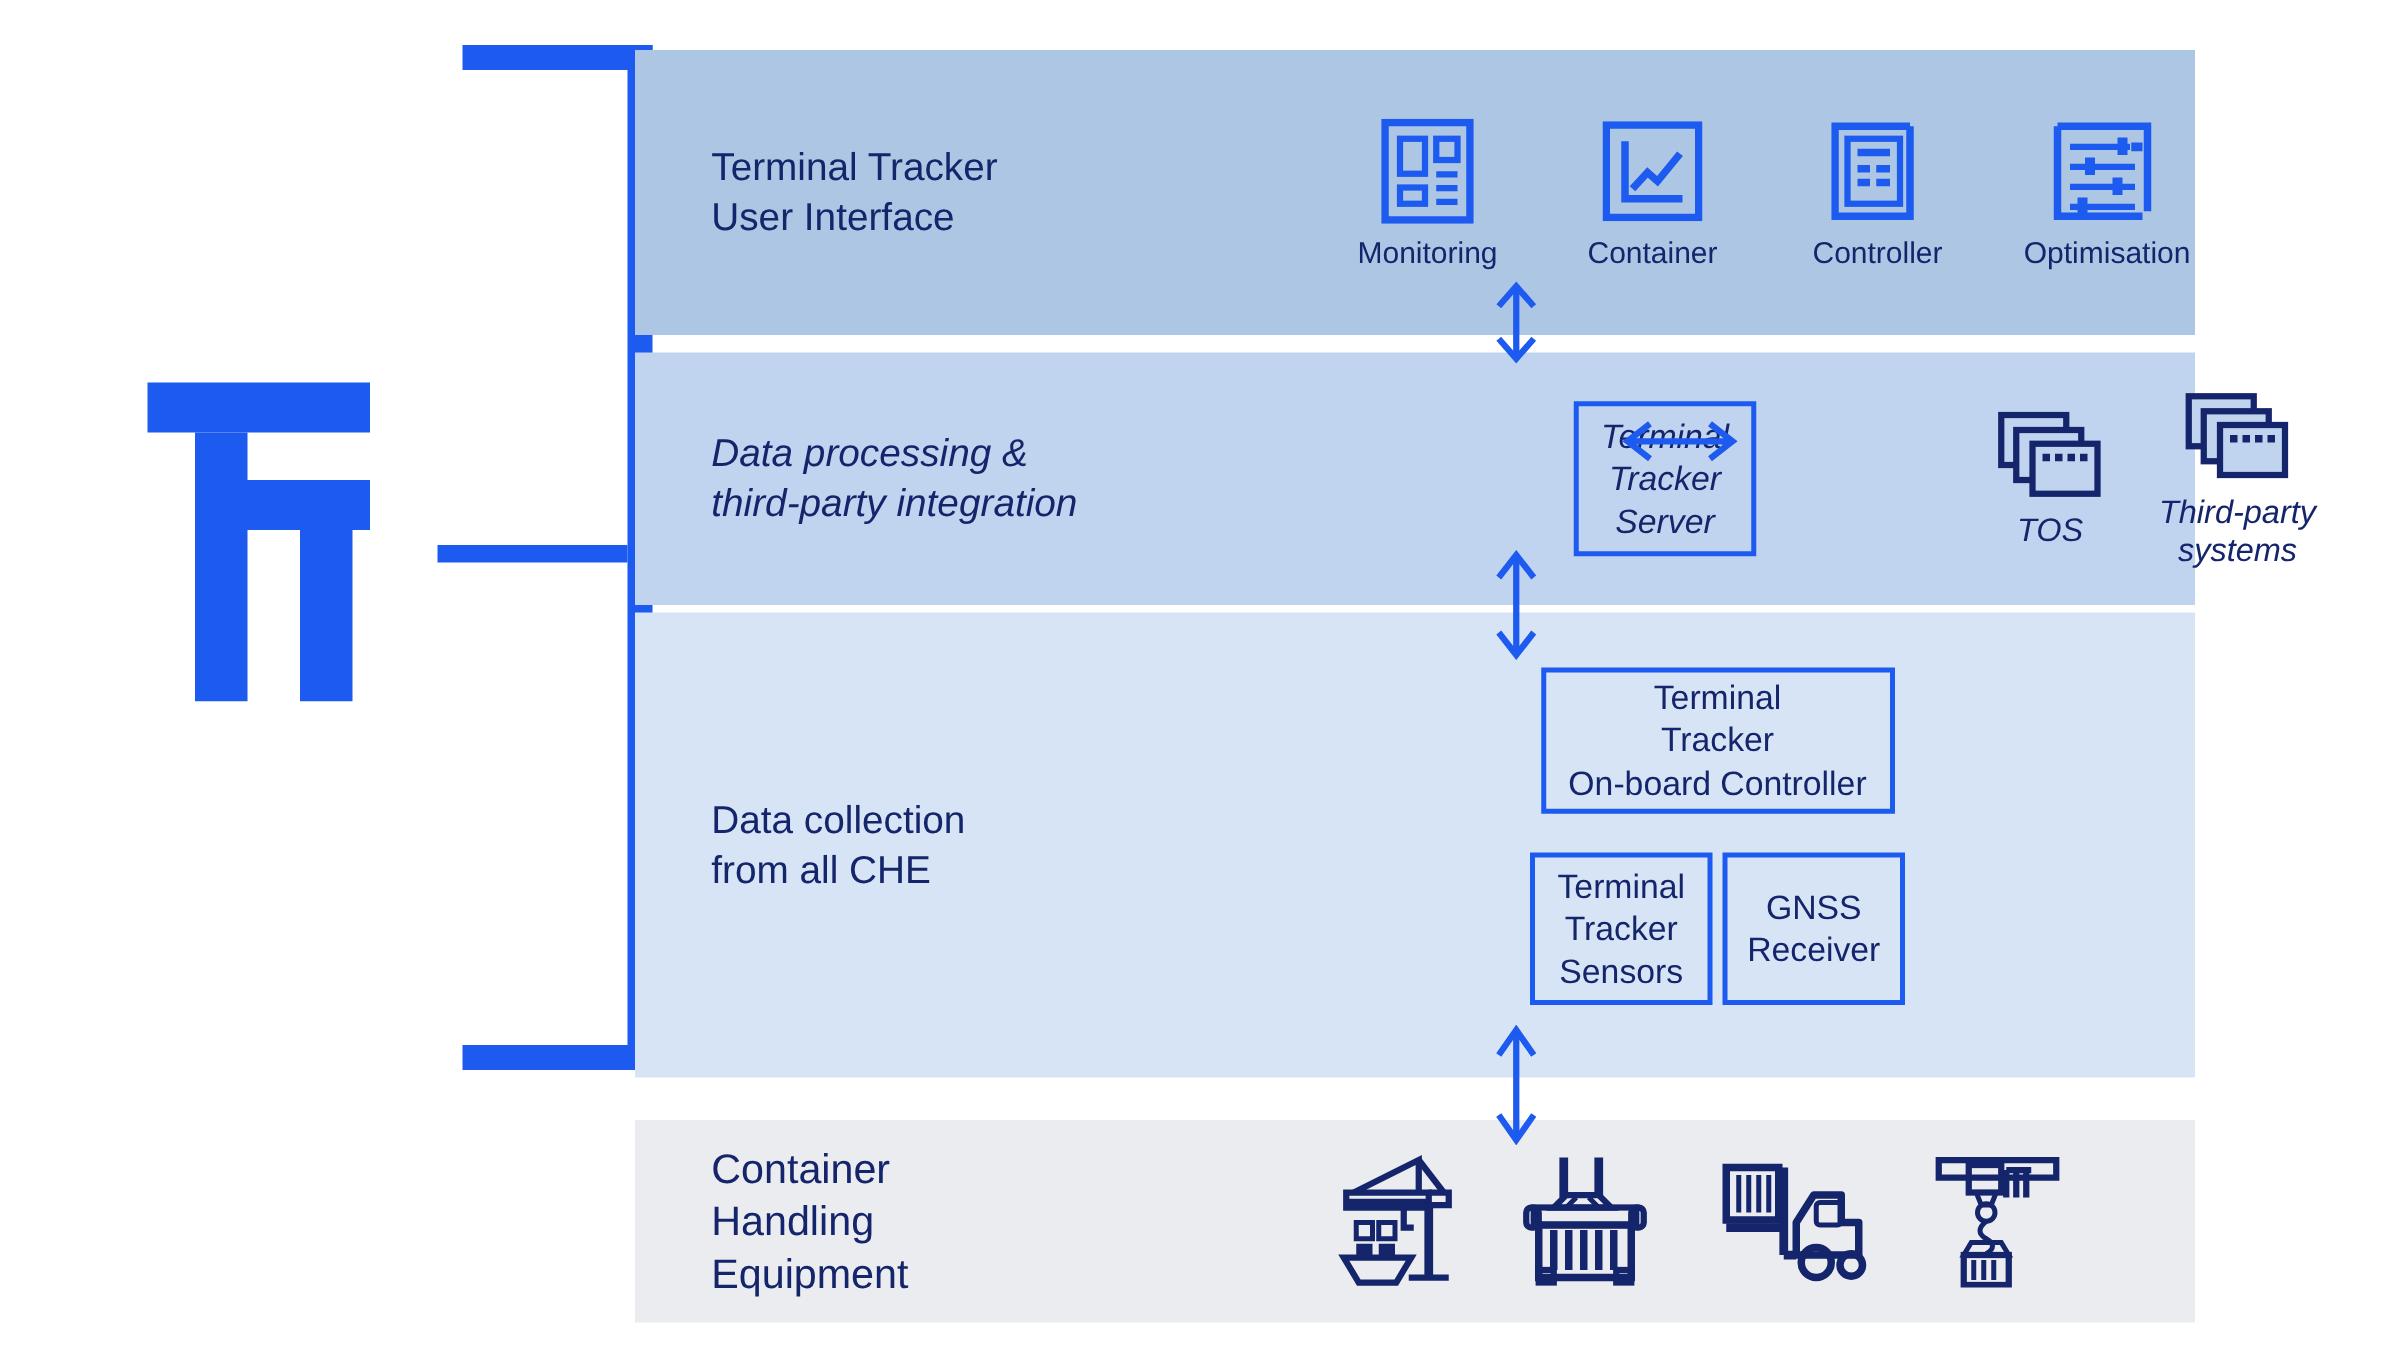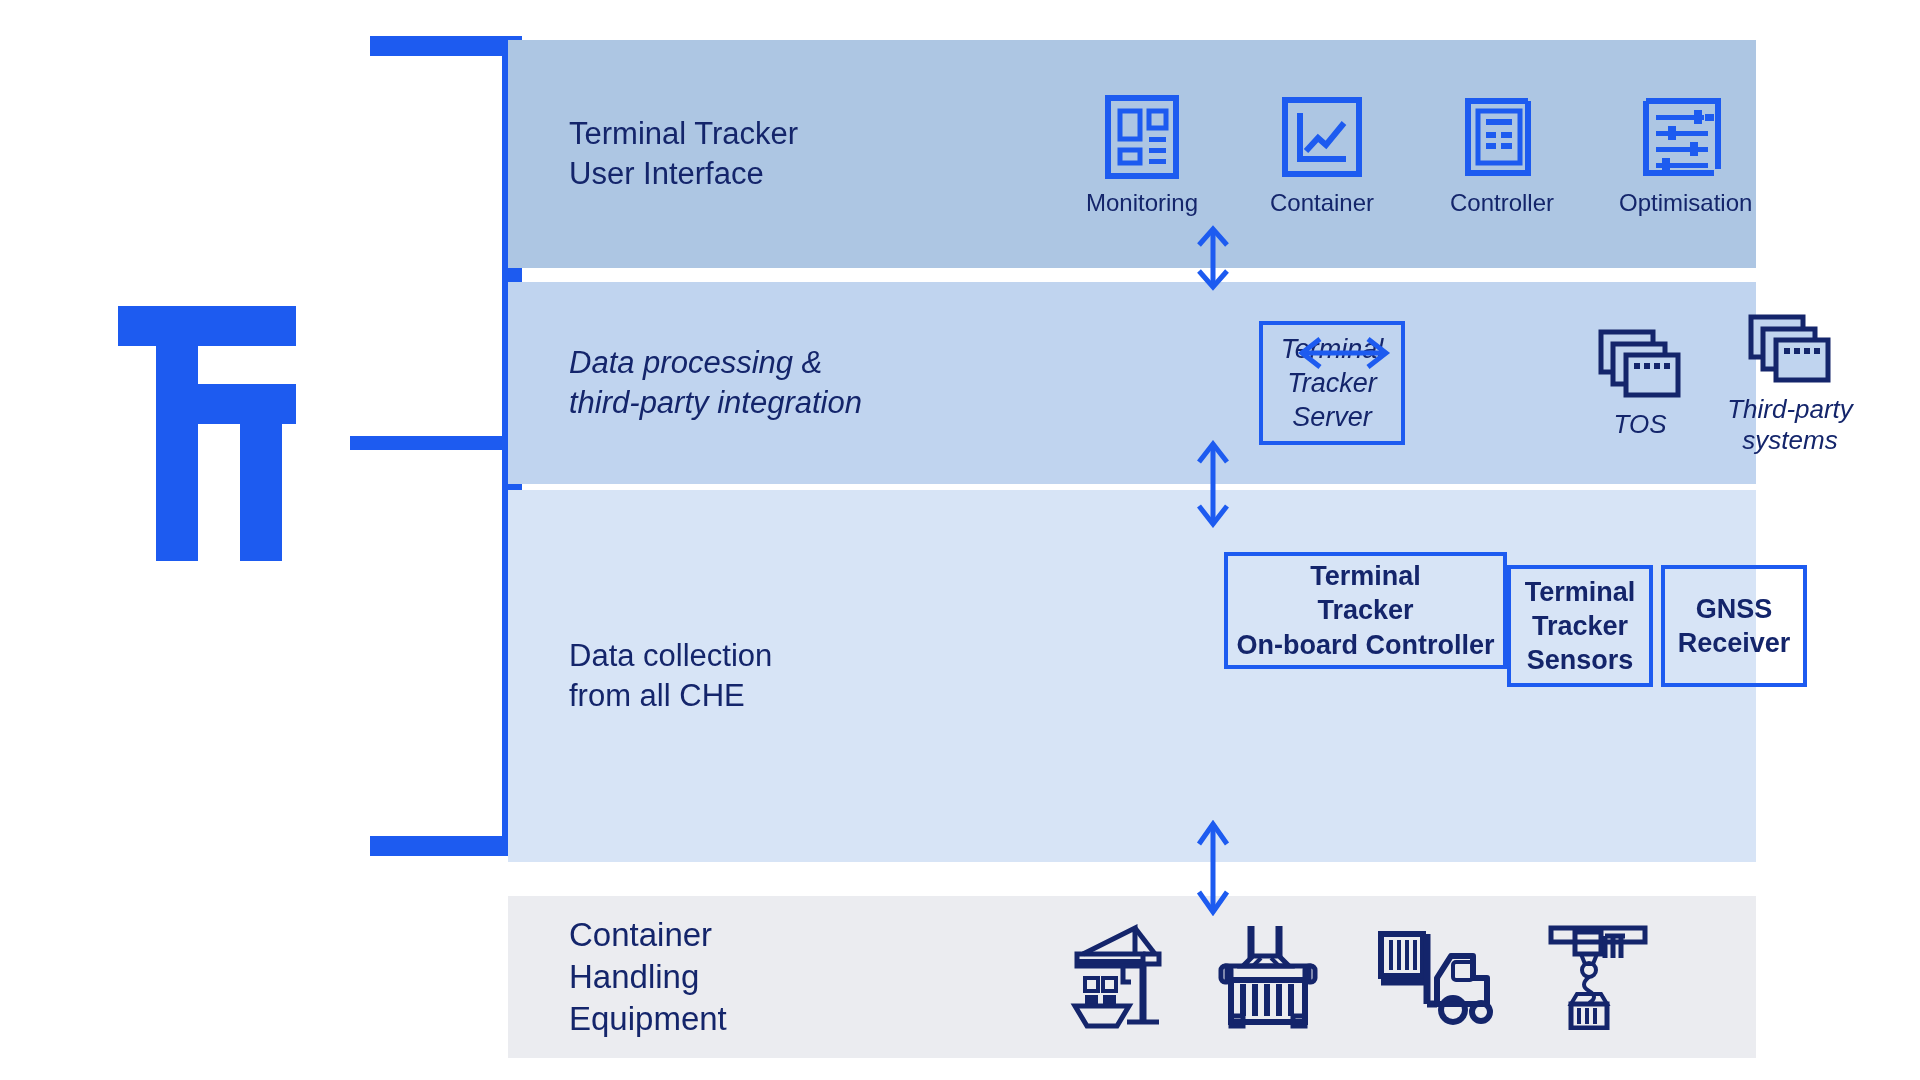--- a/index.html
+++ b/index.html
@@ -110,23 +110,22 @@
     white-space: pre-line;
   }
 
   
   #band-collect { top: 490px; height: 372px; background: var(--band3); }
   #collect-stack {
     position: absolute;
     left: 355px;
     top: 44px;
     display: flex;
-    flex-direction: row;
-    align-items: center;
-    font-weight: bold;
+    flex-direction: column;
+    align-items: center;
   }
   #obc-box { width: 283px; height: 117px; font-size: 27px; }
   #sensor-row { display: flex; gap: 8px; margin-top: 31px; }
   #sensor-row .box { width: 146px; height: 122px; font-size: 27px; }
 
   
   #band-che { top: 896px; height: 162px; background: var(--grey); }
   #che-icons {
     position: absolute;
     left: 190px;

